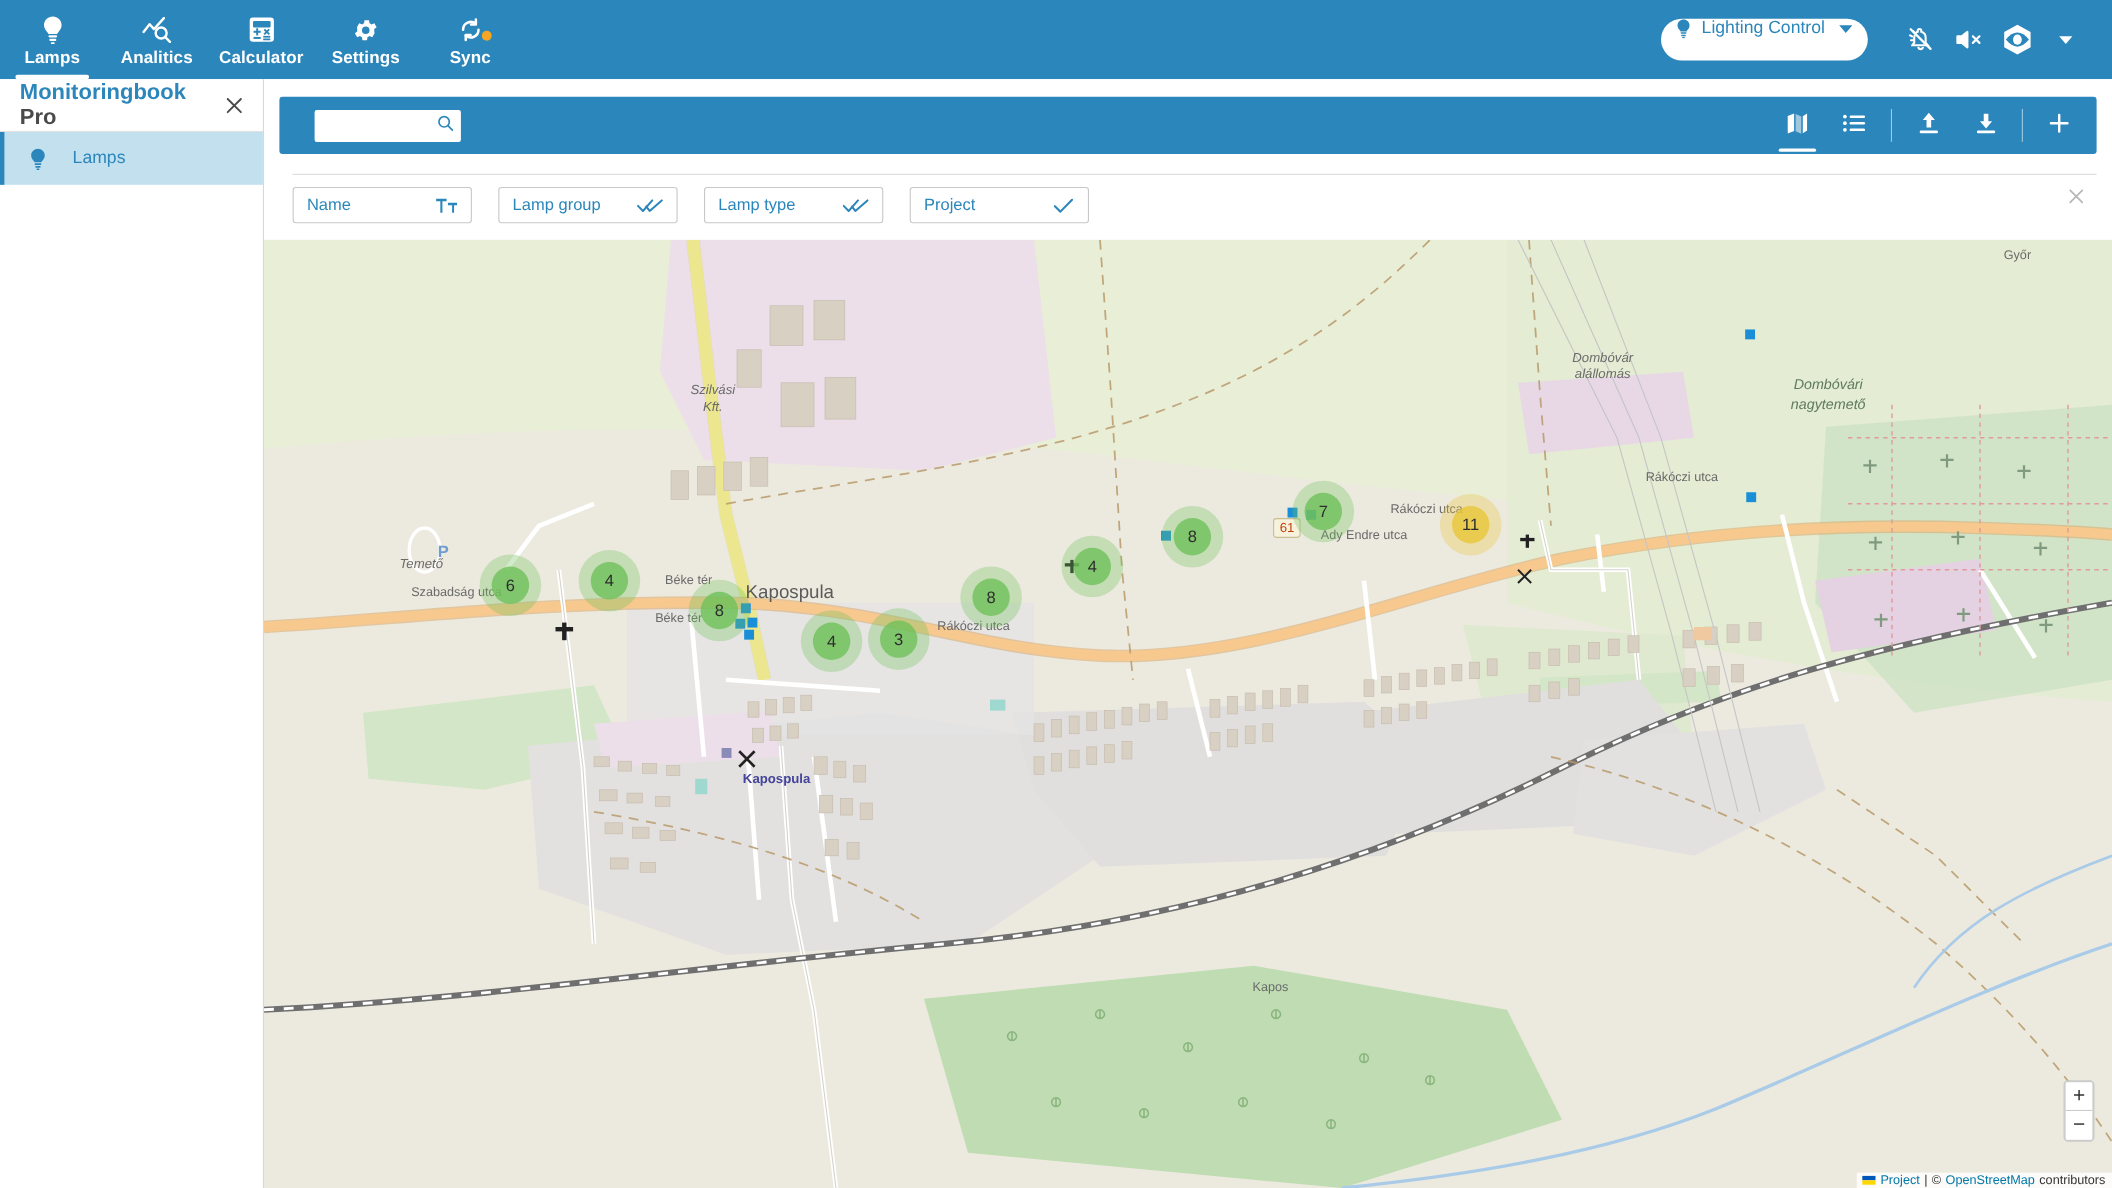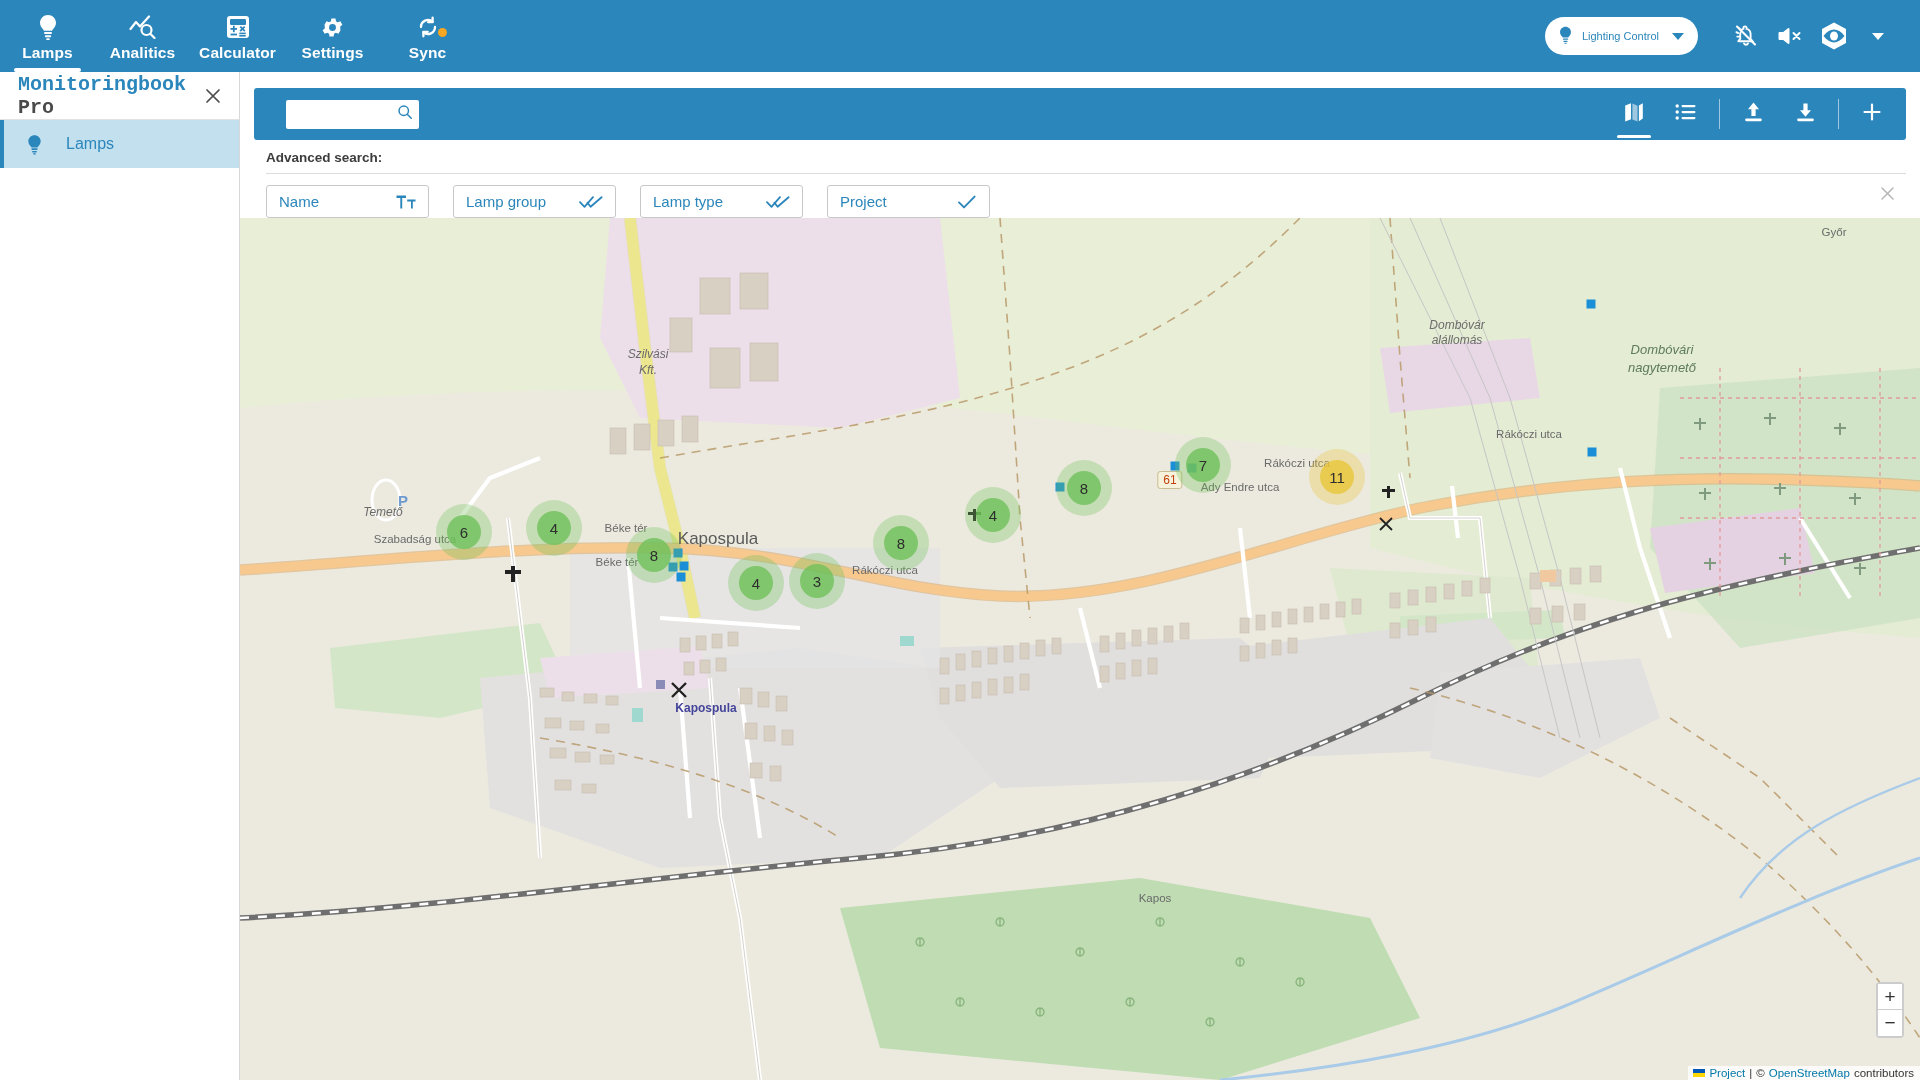--- a/index.html
+++ b/index.html
@@ -35,43 +35,43 @@
     position: absolute; width: 9px; height: 9px; border-radius: 50%;
     background: #f5a623; right: 28px; top: 28px;
   }
 
   .nav-right {
     position: absolute; right: 20px; top: 0; height: 72px;
     display: flex; align-items: center; gap: 0px;
   }
   .pill {
     background: #fff; border-radius: 22px; height: 38px;
-    display: flex; align-items: center; gap: 9px;
+    display: flex; gap: 9px;
     padding: 0 14px 0 13px; color: #2b86bb;
-    font-size: 11px; cursor: pointer; margin-right: 26px;
+    font-size: 16px; cursor: pointer; margin-right: 26px;
   }
   .pill .caret { margin-left: 4px; }
   .nav-icon-btn {
     width: 44px; height: 46px; display:flex; align-items:center; justify-content:center;
     cursor: pointer; color: #fff;
   }
   .caret-dn {
     width:0;height:0;border-left:6px solid transparent;border-right:6px solid transparent;
     border-top:7px solid currentColor;
   }
 
   
   .sidebar {
     position: absolute; top: 72px; left: 0;
     width: 240px; height: 1008px; background: #fff;
     border-right: 1px solid #d8d8d8;
   }
   .sb-head {
     height: 48px; display: flex; align-items: center;
-    padding: 0 16px 0 18px; border-bottom: 1px solid #e2e2e2; font-family: Liberation Mono, monospace;
+    padding: 0 16px 0 18px; border-bottom: 1px solid #e2e2e2;
   }
   .sb-title { font-size: 20px; font-weight: bold; color: #2b86bb; flex: 1; }
   .sb-title .pro { color: #4a4a4a; }
   .sb-close { color: #4a4a4a; cursor: pointer; display:flex; align-items:center; }
   .sb-item {
     height: 48px; display: flex; align-items: center; gap: 20px;
     padding-left: 22px; cursor: pointer; color: #4a4a4a; font-size: 16px;
     border-left: 4px solid transparent;
   }
   .sb-item.active {
@@ -380,21 +380,20 @@
         <span>
           <svg width="22" height="22" viewBox="0 0 22 22" stroke="#fff" stroke-width="2.2" stroke-linecap="round">
             <path d="M11 3.5 V18.5 M3.5 11 H18.5"></path>
           </svg>
         </span>
       </div>
     </div>
   </div>
 
   <div class="advsearch">
-    <div class="adv-label">Advanced search:</div>
     <div class="adv-rule"></div>
     <div class="chips">
 
       <div class="chip">
         <span>Name</span>
         <span class="chip-ic">
           <svg width="20" height="16" viewBox="0 0 20 16" fill="#2b86bb">
             <path d="M0.5 1.6 H10 V4 H6.2 V14.4 H4.3 V4 H0.5 Z"></path>
             <path d="M11.2 5.4 H19.5 V7.5 H16.8 V14.4 H15 V7.5 H11.2 Z"></path>
           </svg>

